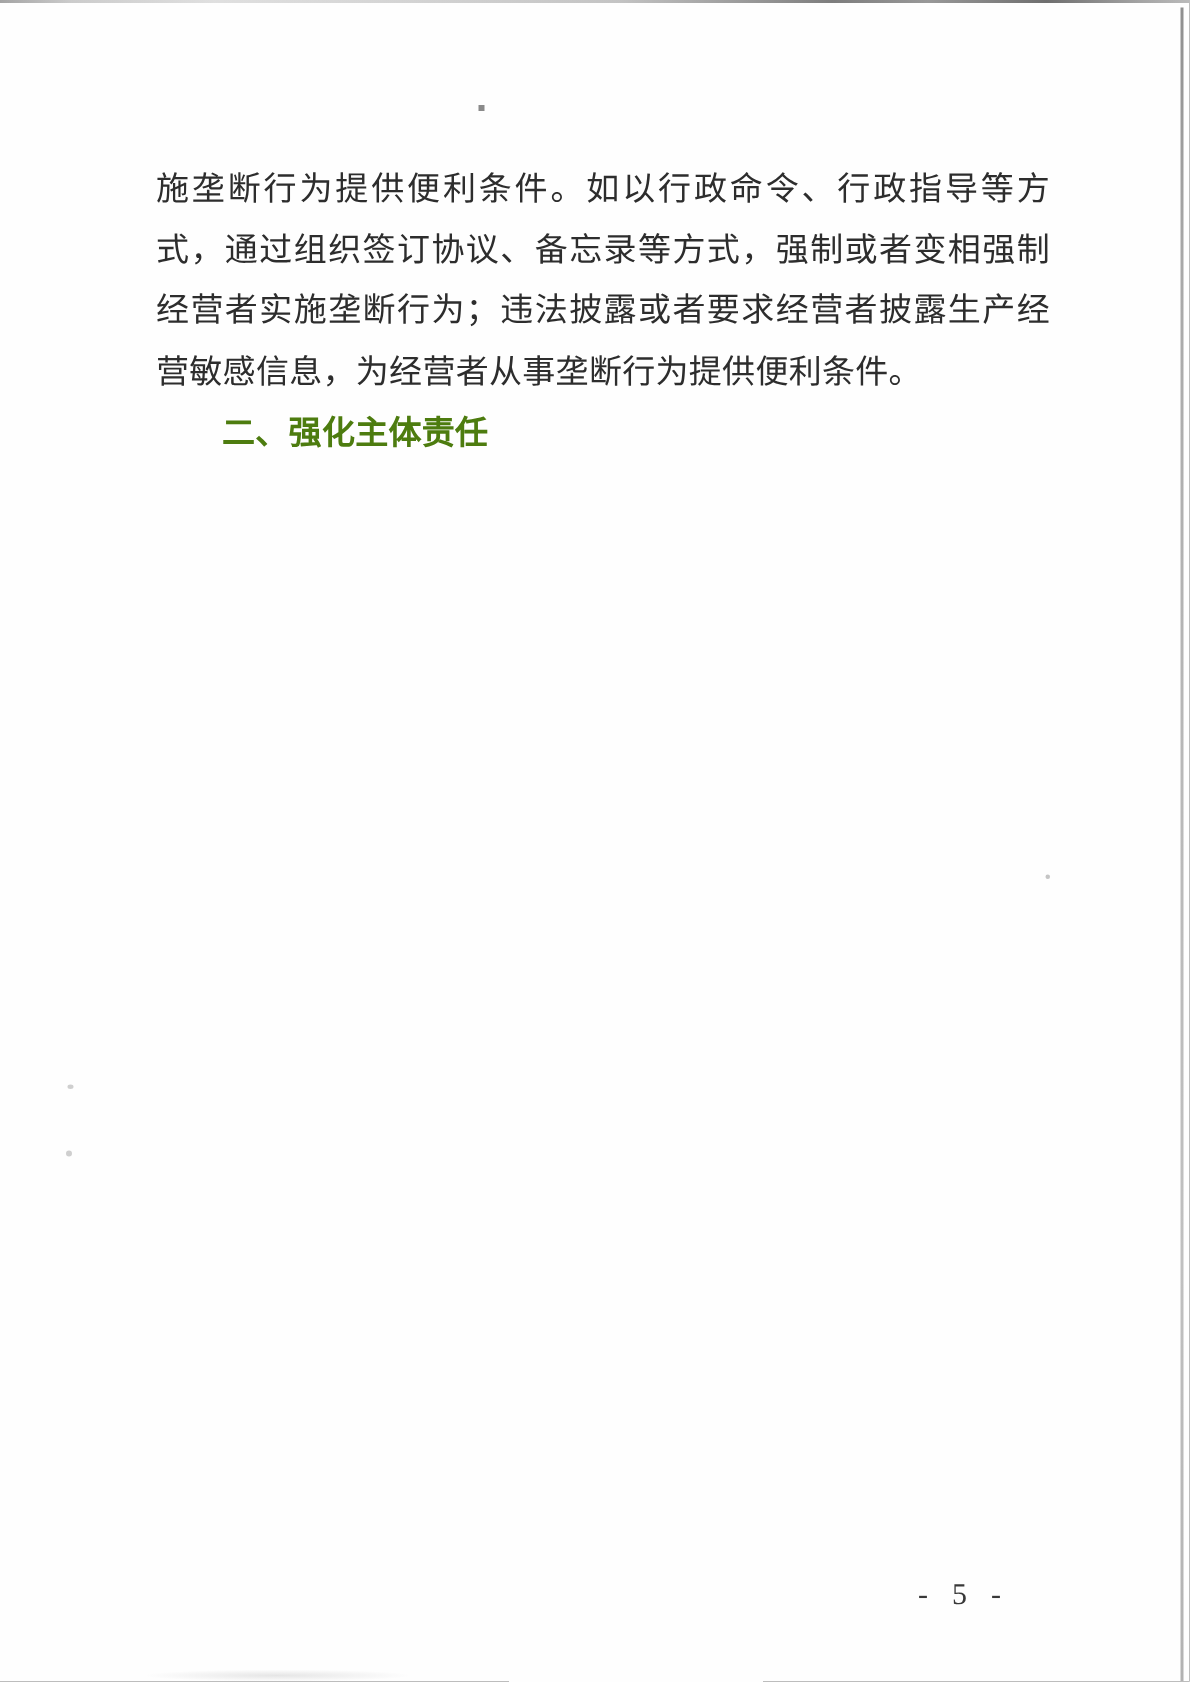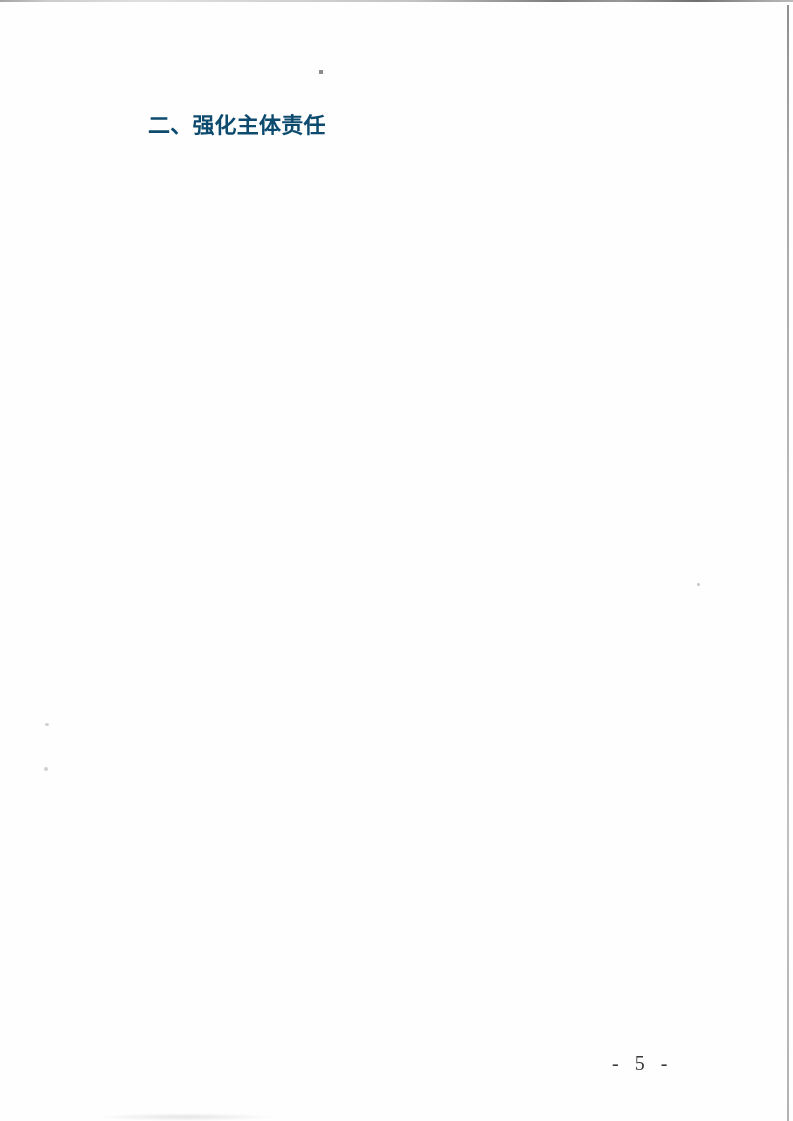--- a/index.html
+++ b/index.html
@@ -73,21 +73,21 @@
   .text-block p, .text-block h2 {
     margin: 0;
     padding: 0;
   }
   .par-indent { text-indent: 2em; }
   .section-heading {
     font-family: "Liberation Sans", "DejaVu Sans", sans-serif;
     font-weight: 700;
     font-size: 22px;
     line-height: 40.7px;
-    color: #0c4a6e;
+    color: #4d7c0f;
     text-indent: 2em;
     text-align: left;
   }
   .page-number {
     position: absolute;
     left: 612px; top: 1052px;
     width: 110px;
     font-size: 20px;
     color: #383838;
     letter-spacing: 1px;
@@ -102,18 +102,19 @@
 
   <div class="top-edge-line"></div>
   <div class="right-edge-line"></div>
   <div class="speck-1"></div>
   <div class="speck-2"></div>
   <div class="speck-3"></div>
   <div class="speck-4"></div>
   <div class="bottom-smudge"></div>
 
   <div class="text-block">
+    <p class="body-par">施垄断行为提供便利条件。如以行政命令、行政指导等方式，通过组织签订协议、备忘录等方式，强制或者变相强制经营者实施垄断行为；违法披露或者要求经营者披露生产经营敏感信息，为经营者从事垄断行为提供便利条件。</p>
     <h2 class="section-heading">二、强化主体责任</h2>
   </div>
 
   <div class="page-number">- 5 -</div>
 
 </div>
 
 </body></html>

